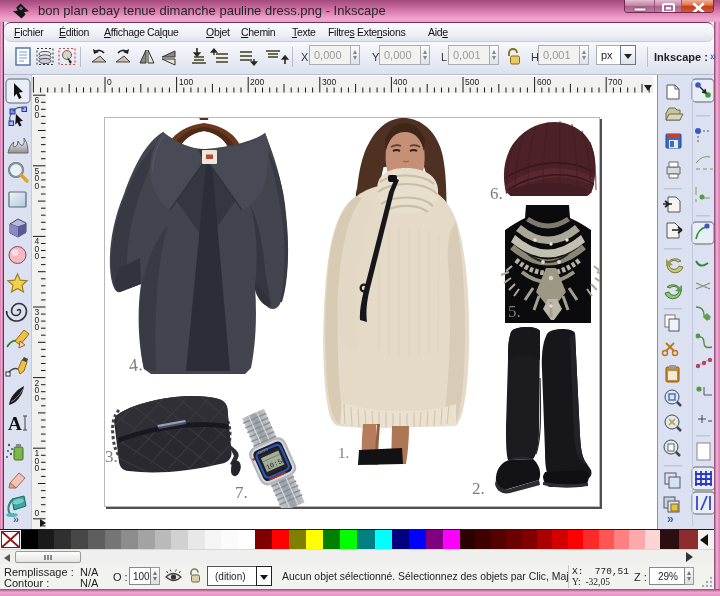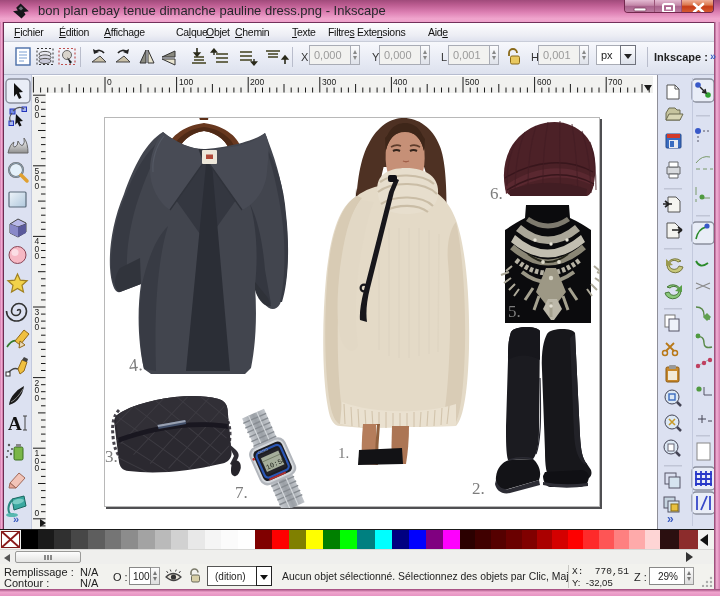--- a/index.html
+++ b/index.html
@@ -11,21 +11,21 @@
 #brdR{left:714px;top:22px;width:6px;height:568px;background:linear-gradient(90deg,#8d3d6b,#f2aed4 45%,#d37cae);}
 #brdB{left:0;top:589px;width:720px;height:7px;background:linear-gradient(#9c4677,#f0a5ce 45%,#e694c2);}
 #title-text{left:38px;top:3px;font-size:13px;color:#26262b;}
 
 #caps{left:624px;top:0;width:90px;height:13px;border:1px solid #73284e;border-top:none;border-radius:0 0 4px 4px;overflow:hidden;display:flex;}
 .cap{height:100%;border-right:1px solid #9a5478;position:relative;}
 #cap-min{width:30px;background:linear-gradient(#e4bad2 0%,#c387a8 45%,#a8628c 50%,#bb7ba0 100%);}
 #cap-max{width:27px;background:linear-gradient(#e4bad2 0%,#c387a8 45%,#a8628c 50%,#bb7ba0 100%);}
 #cap-close{width:33px;border-right:none;background:linear-gradient(#f0b09a 0%,#dd7b52 40%,#c63d18 55%,#d55a31 100%);}
 
-#menubar{left:4px;top:22px;width:710px;height:20px;background:linear-gradient(#fdfdfe,#ecedf4 70%,#dfe2ee);border-bottom:1px solid #c9cdd9;border-top:1px solid #72305a;font-size:10.5px;color:#111;letter-spacing:-0.3px;}
+#menubar{left:4px;top:22px;width:710px;height:20px;background:linear-gradient(#fdfdfe,#ecedf4 70%,#dfe2ee);border-bottom:1px solid #c9cdd9;border-top:1px solid #72305a;font-size:10.5px;color:#111;letter-spacing:-0.3px;border-radius:7px;}
 .mi{position:absolute;top:3px;}
 .mi u{text-decoration:underline;}
 
 #ctrlbar{left:4px;top:42px;width:710px;height:33px;background:linear-gradient(#f7f8fc,#e3e7f2 75%,#dde1ee);border-bottom:1px solid #b6bccf;}
 .tsep{position:absolute;top:5px;width:1px;height:20px;background:#b9bdcc;}
 .spinbox{position:absolute;top:3px;height:20px;background:#f2f2f0;border:1px solid #a9acb5;font-size:11px;color:#9a9a9a;padding:3px 8px 0 4px;}
 .spinarr{position:absolute;top:3px;width:9px;height:20px;background:linear-gradient(#fcfcfd,#dfe2ea);border:1px solid #a9acb5;border-left:none;}
 .spinarr:before{content:"";position:absolute;left:2px;top:4px;border-left:2.5px solid transparent;border-right:2.5px solid transparent;border-bottom:4px solid #888;}
 .spinarr:after{content:"";position:absolute;left:2px;bottom:4px;border-left:2.5px solid transparent;border-right:2.5px solid transparent;border-top:4px solid #888;}
 .flbl{position:absolute;top:9px;font-size:11px;color:#333;}
@@ -70,23 +70,23 @@
           </svg></div>
  </div>
 </div>
 <div class="abs" id="brdL"></div>
     <div class="abs" id="brdR"></div>
     <div class="abs" id="brdB"></div>
 <div class="abs" id="menubar">
  <span class="mi" style="left:10px"><u>F</u>ichier</span>
  <span class="mi" style="left:55px"><u>É</u>dition</span>
  <span class="mi" style="left:100px"><u>A</u>ffichage</span>
- <span class="mi" style="left:172px">Ca<u>l</u>que</span>
+ <span class="mi" style="left:143px">Ca<u>l</u>que</span>
  <span class="mi" style="left:202px"><u>O</u>bjet</span>
- <span class="mi" style="left:231px"><u>C</u>hemin</span>
+ <span class="mi" style="left:237px"><u>C</u>hemin</span>
  <span class="mi" style="left:288px"><u>T</u>exte</span>
  <span class="mi" style="left:324px">Filtre<u>s</u></span>
  <span class="mi" style="left:353px">Exte<u>n</u>sions</span>
  <span class="mi" style="left:424px">Aid<u>e</u></span>
 </div>
 <div class="abs" id="ctrlbar">
  <svg class="abs" style="left:10px;top:4px" width="270" height="22" viewBox="0 0 270 22">
 
   <rect x="2" y="2" width="14" height="17" fill="#fff" stroke="#4a6ea8" stroke-width="1.4"></rect>
         <path d="M5 6h8M5 9h8M5 12h8M5 15h5" stroke="#7aa0d4" stroke-width="1.2"></path>
@@ -769,21 +769,21 @@
         <path d="M3 7 v-2.5 a3.5 3.5 0 0 1 7 0" fill="none" stroke="#7a7a6a" stroke-width="1.6"></path>
         <rect x="3.5" y="7" width="8" height="7" rx="1.5" fill="#d8d0a8" stroke="#6a6a5a"></rect>
       </svg>
  <div class="sb" style="left:207px;top:2px;width:50px;height:20px;background:#fff;border:1px solid #555;font-size:10px;padding:4px 0 0 7px">(dition)</div>
  <div class="sb" style="left:256px;top:2px;width:16px;height:20px;background:#fff;border:1px solid #222">
         <div style="position:absolute;left:3px;top:8px;border-left:4.5px solid transparent;border-right:4.5px solid transparent;border-top:5.5px solid #111"></div>
       </div>
  <div class="sb" style="left:282px;top:7px;width:286px;overflow:hidden;white-space:nowrap;font-size:10.4px">Aucun objet sélectionné. Sélectionnez des objets par Clic, Maj.</div>
  <div class="sb" style="left:568px;top:1px;width:1px;height:23px;background:#c8c8c4"></div>
  <div class="sb" style="left:572px;top:2px;font-family:'Liberation Mono',monospace;font-size:9.5px">X:&nbsp;&nbsp;770,51</div>
- <div class="sb" style="left:572px;top:13px;font-family:Liberation Sans, sans-serif;font-size:9.5px">Y:&nbsp;&nbsp;-32,05</div>
+ <div class="sb" style="left:572px;top:13px;font-family:Liberation Serif, serif;font-size:9.5px">Y:&nbsp;&nbsp;-32,05</div>
  <div class="sb" style="left:634px;top:7px">Z&nbsp;:</div>
  <div class="sb" style="left:649px;top:3px;width:36px;height:18px;background:#fff;border:1px solid #888;font-size:10px;padding:3px 0 0 8px">29%</div>
  <div class="sb" style="left:685px;top:3px;width:9px;height:18px;background:linear-gradient(#fbfbfb,#dedede);border:1px solid #999;border-left:none">
         <div style="position:absolute;left:1.5px;top:3px;border-left:2.5px solid transparent;border-right:2.5px solid transparent;border-bottom:4px solid #777"></div>
         <div style="position:absolute;left:1.5px;bottom:3px;border-left:2.5px solid transparent;border-right:2.5px solid transparent;border-top:4px solid #777"></div>
       </div>
  <svg class="sb" style="left:702px;top:12px" width="11" height="11">
         <g fill="#aaa">
           <circle cx="9" cy="2" r="1.2"></circle>
           <circle cx="9" cy="6" r="1.2"></circle>

